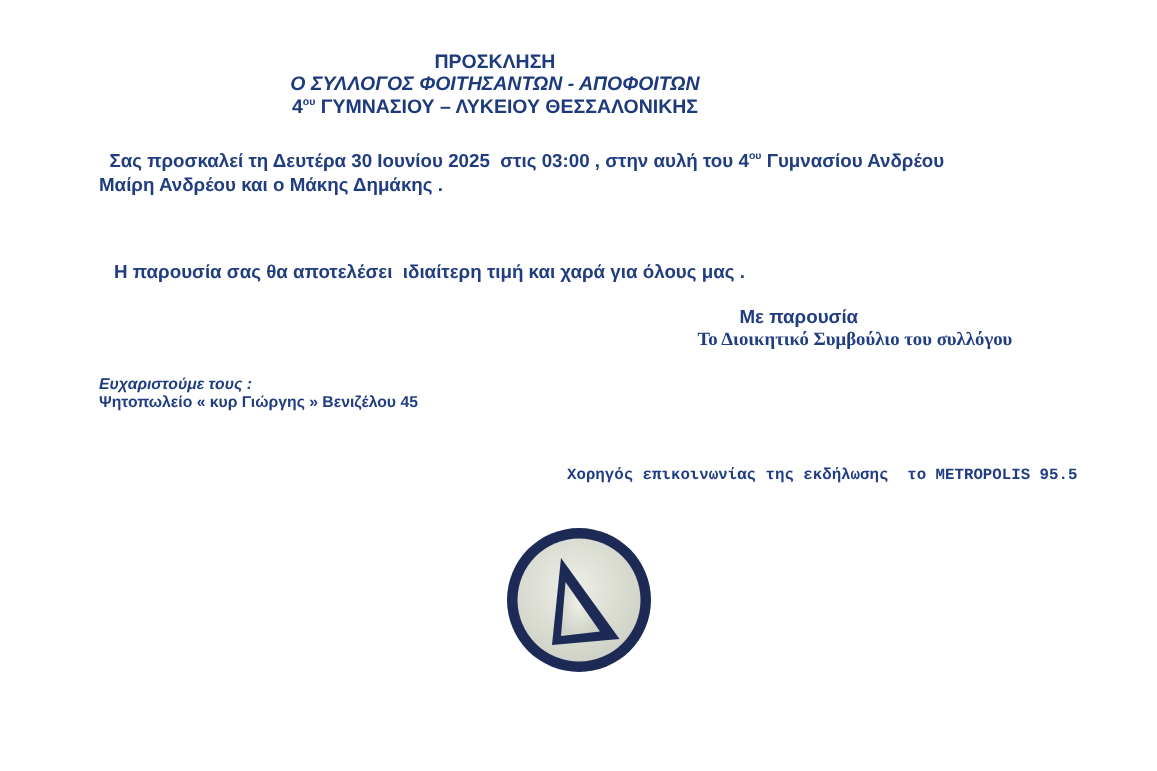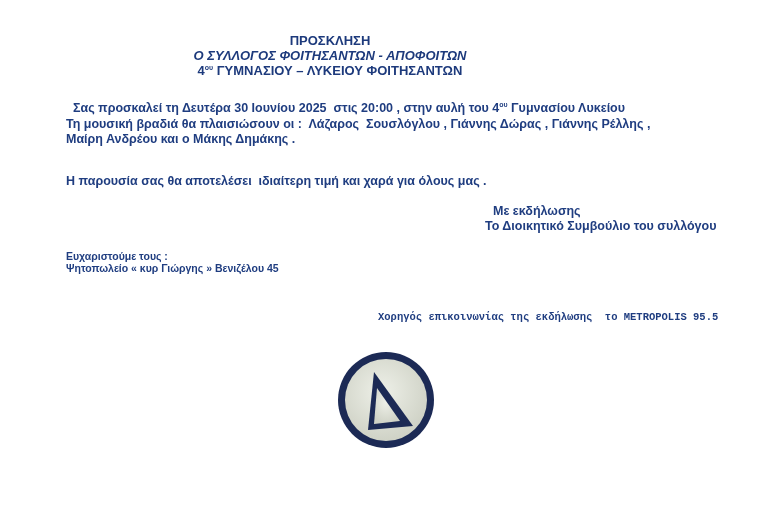--- a/index.html
+++ b/index.html
@@ -4,40 +4,39 @@
 <style>
   html, body { margin: 0; padding: 0; background: #ffffff; }
   body { width: 771px; height: 514px; position: relative; overflow: hidden;
          font-family: "Liberation Sans", "DejaVu Sans", sans-serif; color: #1f3a78; }
   .abs { position: absolute; white-space: nowrap; }
   .title { left: 0; width: 660px; text-align: center; font-size: 13px; font-weight: bold; color: #1d3a7c; }
   .title sup { font-size: 7px; }
   .para { font-size: 12.5px; font-weight: bold; color: #1f3d80; line-height: 15.5px; }
   .para sup { font-size: 7px; }
   .small { font-size: 10.5px; font-weight: bold; color: #1f3d80; line-height: 12px; }
-  .italic { }
+  .italic { font-style: italic; }
   .badge { left: 336px; top: 350px; width: 100px; height: 100px; }
 </style>
 </head>
 <body>
 
 <div class="abs title" style="top:33px;">ΠΡΟΣΚΛΗΣΗ</div>
 <div class="abs title" style="top:48px;font-style:italic;">Ο  ΣΥΛΛΟΓΟΣ  ΦΟΙΤΗΣΑΝΤΩΝ - ΑΠΟΦΟΙΤΩΝ</div>
-<div class="abs title" style="top:63px;"><span>4</span><sup>ου</sup><span> ΓΥΜΝΑΣΙΟΥ – ΛΥΚΕΙΟΥ ΦΟΙΤΗΣΑΝΤΩΝ</span></div>
+<div class="abs title" style="top:63px;"><span>4</span><sup>ου</sup><span> ΓΥΜΝΑΣΙΟΥ – ΛΥΚΕΙΟΥ ΘΕΣΣΑΛΟΝΙΚΗΣ</span></div>
 
 <div class="abs para" style="left:66px; top:97px;">
-  <div><span style="white-space:pre">  Σας προσκαλεί τη Δευτέρα 30 Ιουνίου 2025  στις 20:00 , στην αυλή του 4</span><sup>ου</sup><span> Γυμνασίου Λυκείου</span></div>
-  <div style="white-space:pre">Τη μουσική βραδιά θα πλαισιώσουν οι :  Λάζαρος  Σουσλόγλου , Γιάννης Δώρας , Γιάννης Ρέλλης ,</div>
+  <div><span style="white-space:pre">  Σας προσκαλεί τη Δευτέρα 30 Ιουνίου 2025  στις 03:00 , στην αυλή του 4</span><sup>ου</sup><span> Γυμνασίου Ανδρέου</span></div>
   <div>Μαίρη Ανδρέου και ο Μάκης Δημάκης .</div>
 </div>
 
-<div class="abs para" style="left:66px; top:174px; white-space:pre;">Η παρουσία σας θα αποτελέσει  ιδιαίτερη τιμή και χαρά για όλους μας .</div>
+<div class="abs para" style="left:76px; top:174px; white-space:pre;">Η παρουσία σας θα αποτελέσει  ιδιαίτερη τιμή και χαρά για όλους μας .</div>
 
-<div class="abs para" style="left:493px; top:204px;">Με εκδήλωσης</div>
-<div class="abs para" style="left:485px; top:219px;">Το Διοικητικό Συμβούλιο του συλλόγου</div>
+<div class="abs para" style="left:493px; top:204px;">Με παρουσία</div>
+<div class="abs para" style="left:465px; top:219px;font-family:Liberation Serif, serif;">Το Διοικητικό Συμβούλιο του συλλόγου</div>
 
 <div class="abs small" style="left:66px; top:250px;">
   <div class="italic">Ευχαριστούμε τους :</div>
   <div>Ψητοπωλείο « κυρ Γιώργης » Βενιζέλου 45</div>
 </div>
 
 <div class="abs small" style="left:378px; top:311px; white-space:pre;font-family:Liberation Mono, monospace;">Χορηγός επικοινωνίας της εκδήλωσης  το METROPOLIS 95.5</div>
 
 <div class="abs badge">
   <svg width="100" height="100" viewBox="0 0 100 100">

